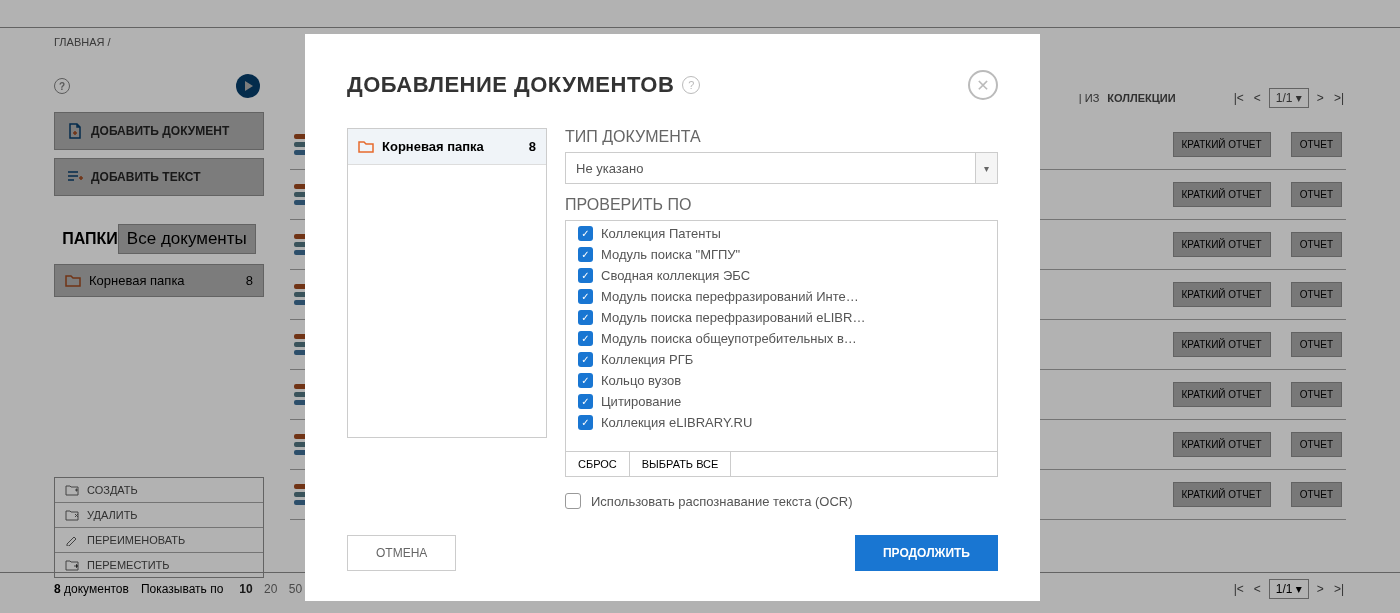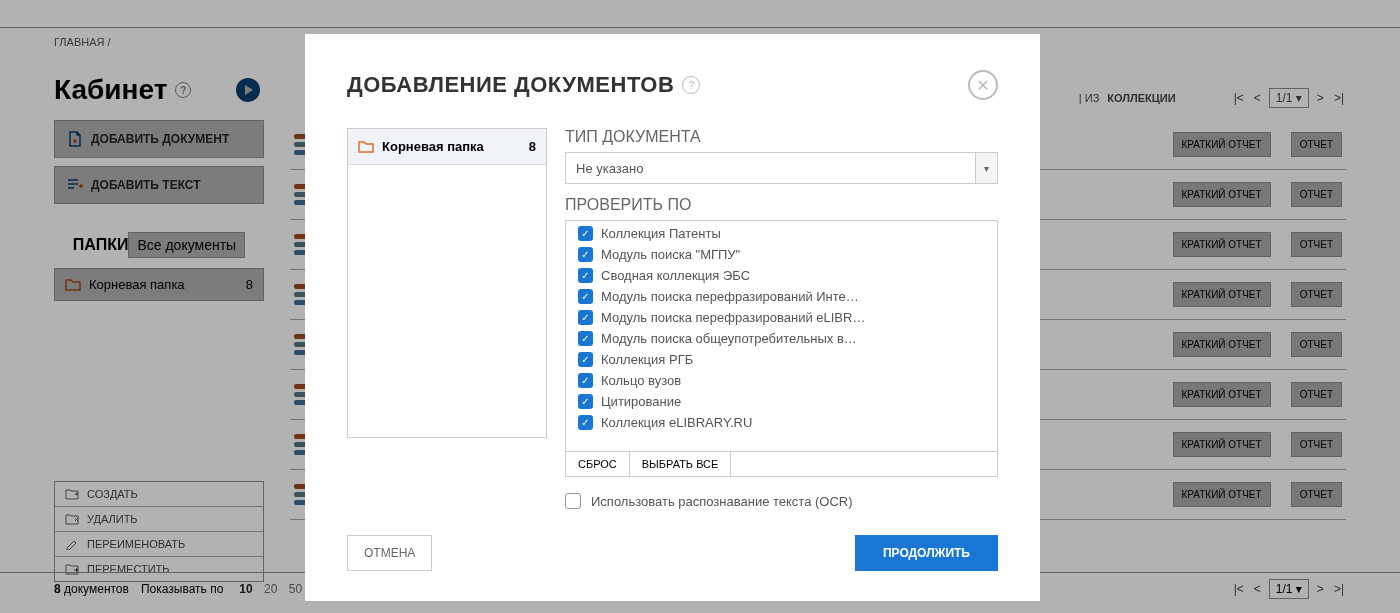--- a/index.html
+++ b/index.html
@@ -12,21 +12,21 @@
 .main { display: flex; }
 .sidebar { width: 270px; padding: 0 0 0 54px; }
 .page-title { font-size: 28px; font-weight: bold; padding: 18px 0 14px 0; display:flex; align-items:center; gap:8px;}
 .title-help { width:16px; height:16px; border:1px solid #bbb; border-radius:50%; display:inline-flex; align-items:center; justify-content:center; font-size:10px; color:#bbb;}
 .play-btn { width:24px; height:24px; border-radius:50%; background:#0a5a9c; display:inline-flex; align-items:center; justify-content:center; margin-left:auto; margin-right:10px;}
 .play-btn::before { content:''; border-left:8px solid #fff; border-top:5px solid transparent; border-bottom:5px solid transparent; margin-left:2px;}
 .side-btn { display:flex; align-items:center; gap:8px; border:1px solid #ccc; padding:10px 12px; font-size:12px; font-weight:bold; color:#333; margin-bottom:8px; width: 210px; cursor:pointer; background:#fff;}
 .side-btn .ic { width:16px; height:16px; display:inline-flex; align-items:center; justify-content:center; color:#0a5a9c;}
 .folders-hdr { display:flex; align-items:center; justify-content:center; margin-top:28px; width:210px;}
 .folders-hdr h3 { font-size:16px; font-weight:bold; }
-.small-btn { border:1px solid #ccc; font-size:14px; padding:4px 8px; background:#fff; cursor:pointer;}
+.small-btn { border:1px solid #ccc; font-size:17px; padding:4px 8px; background:#fff; cursor:pointer;}
 .folder-row { display:flex; align-items:center; gap:8px; border:1px solid #ccc; padding:8px 10px; margin-top:10px; width:210px; font-size:13px; background:#fff;}
 .folder-row .fic { color:#e66a2c; }
 .folder-row .cnt { margin-left:auto; font-size:13px; }
 .folder-actions { margin-top:180px; width:210px; border:1px solid #ccc; }
 .fa-item { display:flex; align-items:center; gap:8px; font-size:11px; color:#666; padding:6px 10px; border-bottom:1px solid #eee; text-transform:uppercase; cursor:pointer;}
 .fa-item:last-child{border-bottom:none;}
 
 .content { flex:1; padding: 32px 54px 0 20px; }
 .toolbar { display:flex; align-items:center; gap:8px; font-size:11px; color:#666; text-transform:uppercase; margin-bottom:12px;}
 .toolbar .spacer{margin-left:auto;}
@@ -65,41 +65,40 @@
 .select .caret { position:absolute; right:0; top:0; width:22px; height:100%; border-left:1px solid #ccc; display:flex; align-items:center; justify-content:center; font-size:10px; color:#666; background:#f5f5f5;}
 .check-list { border:1px solid #ccc; height:232px; overflow-y:scroll; padding:2px 0;}
 .check-item { display:flex; align-items:center; gap:8px; padding:3px 12px; font-size:13px; color:#555;}
 .chk { width:15px; height:15px; background:#1976d2; border-radius:3px; display:flex; align-items:center; justify-content:center; color:#fff; font-size:10px; flex-shrink:0;}
 .chk::before{content:'✓';}
 .list-btns { display:flex; border:1px solid #ccc; border-top:none;}
 .list-btns button { border:none; border-right:1px solid #ccc; padding:6px 12px; font-size:11px; background:#fff; cursor:pointer; text-transform:uppercase;}
 .ocr-row { display:flex; align-items:center; gap:10px; margin-top:16px; font-size:13px; color:#555;}
 .ocr-chk { width:16px; height:16px; border:1px solid #999; border-radius:3px;}
 .modal-footer { display:flex; margin-top:26px; }
-.btn-cancel { border:1px solid #ccc; background:#fff; padding:10px 16px; font-size:12px; color:#666; cursor:pointer; text-transform:uppercase;}
+.btn-cancel { border:1px solid #ccc; background:#fff; padding:10px 28px; font-size:12px; color:#666; cursor:pointer; text-transform:uppercase;}
 .btn-continue { margin-left:auto; background:#1976d2; color:#fff; border:none; padding:10px 28px; font-size:12px; font-weight:bold; cursor:pointer; text-transform:uppercase;}
 
 
 .check-list::-webkit-scrollbar{width:14px;}
 .check-list::-webkit-scrollbar-track{background:#f0f0f0;}
 .check-list::-webkit-scrollbar-thumb{background:#c0c0c0;}
 .check-list::-webkit-scrollbar-button{height:14px; background:#e8e8e8;}
 
 svg{display:block;}
 </style>
 </head>
 <body>
 
 <div class="bg">
   <div class="topbar"></div>
   <div class="breadcrumb">ГЛАВНАЯ /</div>
   <div class="main">
     <div class="sidebar">
       <div class="page-title">
-        <span>Кабинет</span>
         <span class="title-help">?</span>
         <span class="play-btn"></span>
       </div>
       <div class="side-btn">
         <span class="ic">
           <svg width="14" height="16" viewBox="0 0 14 16">
               <path fill="none" stroke="#0a5a9c" stroke-width="1.5" d="M2 1h7l3 3v11H2z M9 1v3h3"></path>
               <path stroke="#e66a2c" stroke-width="1.5" d="M5 10h4M7 8v4"></path>
             </svg>
         </span>

